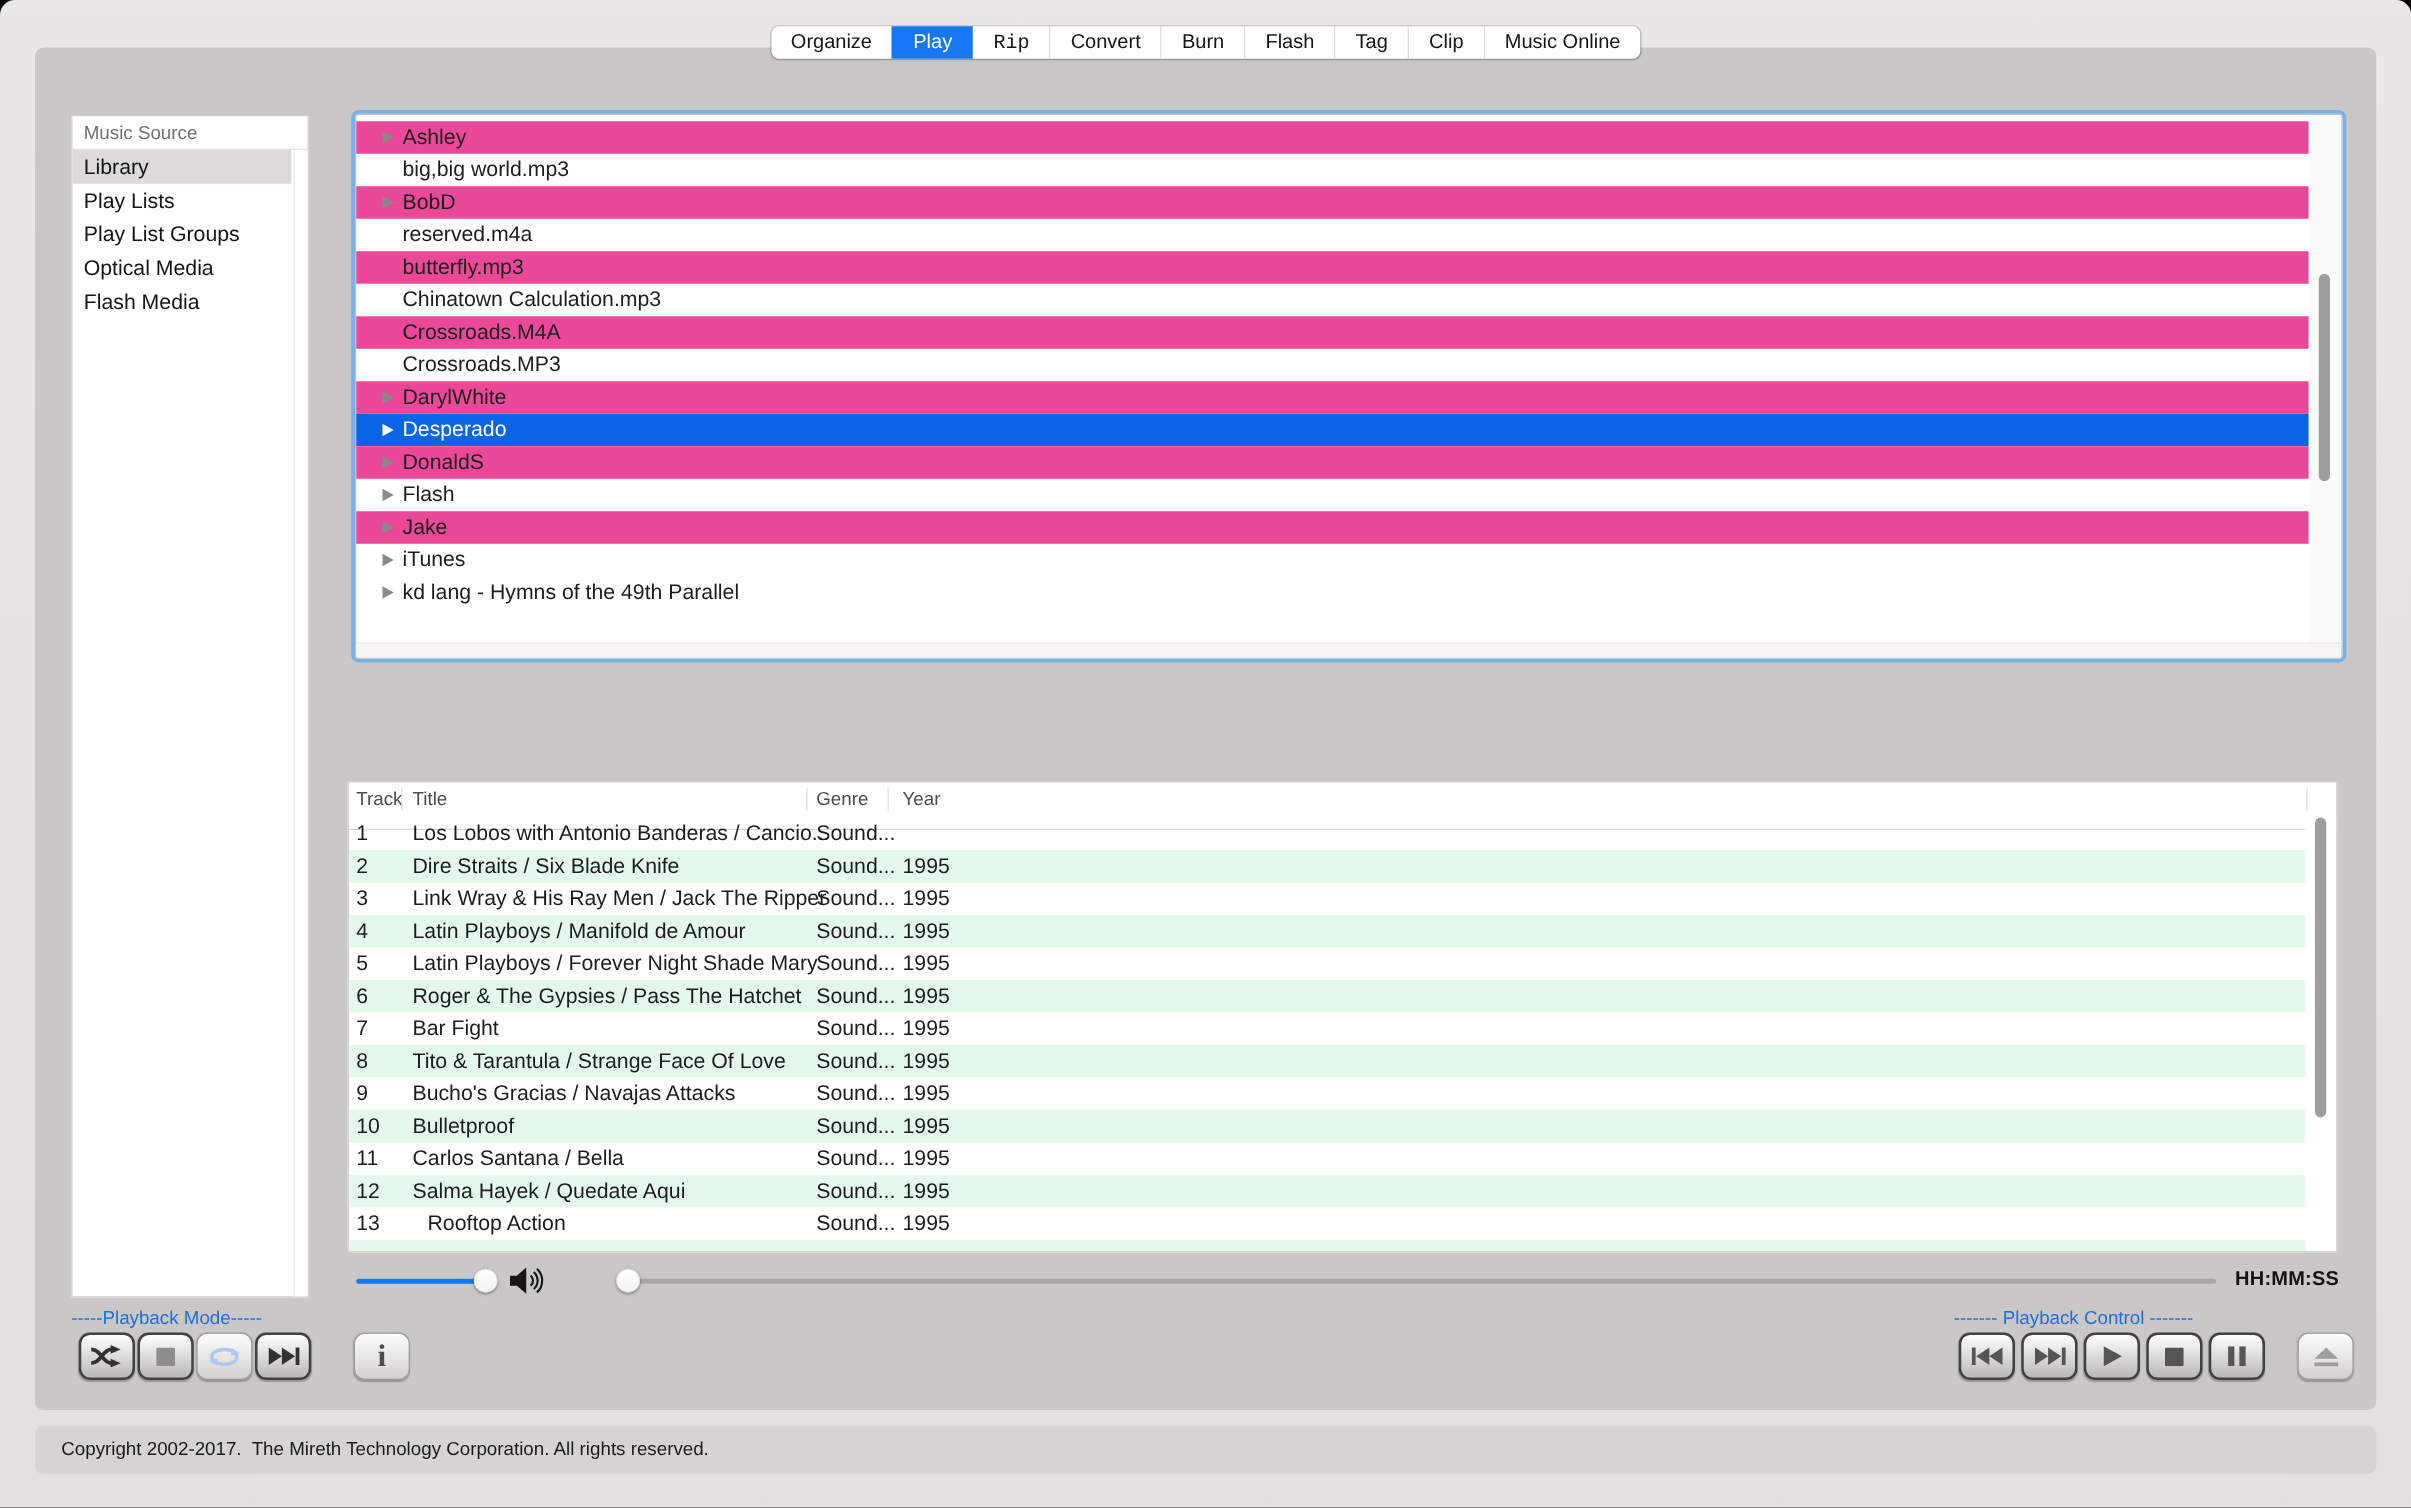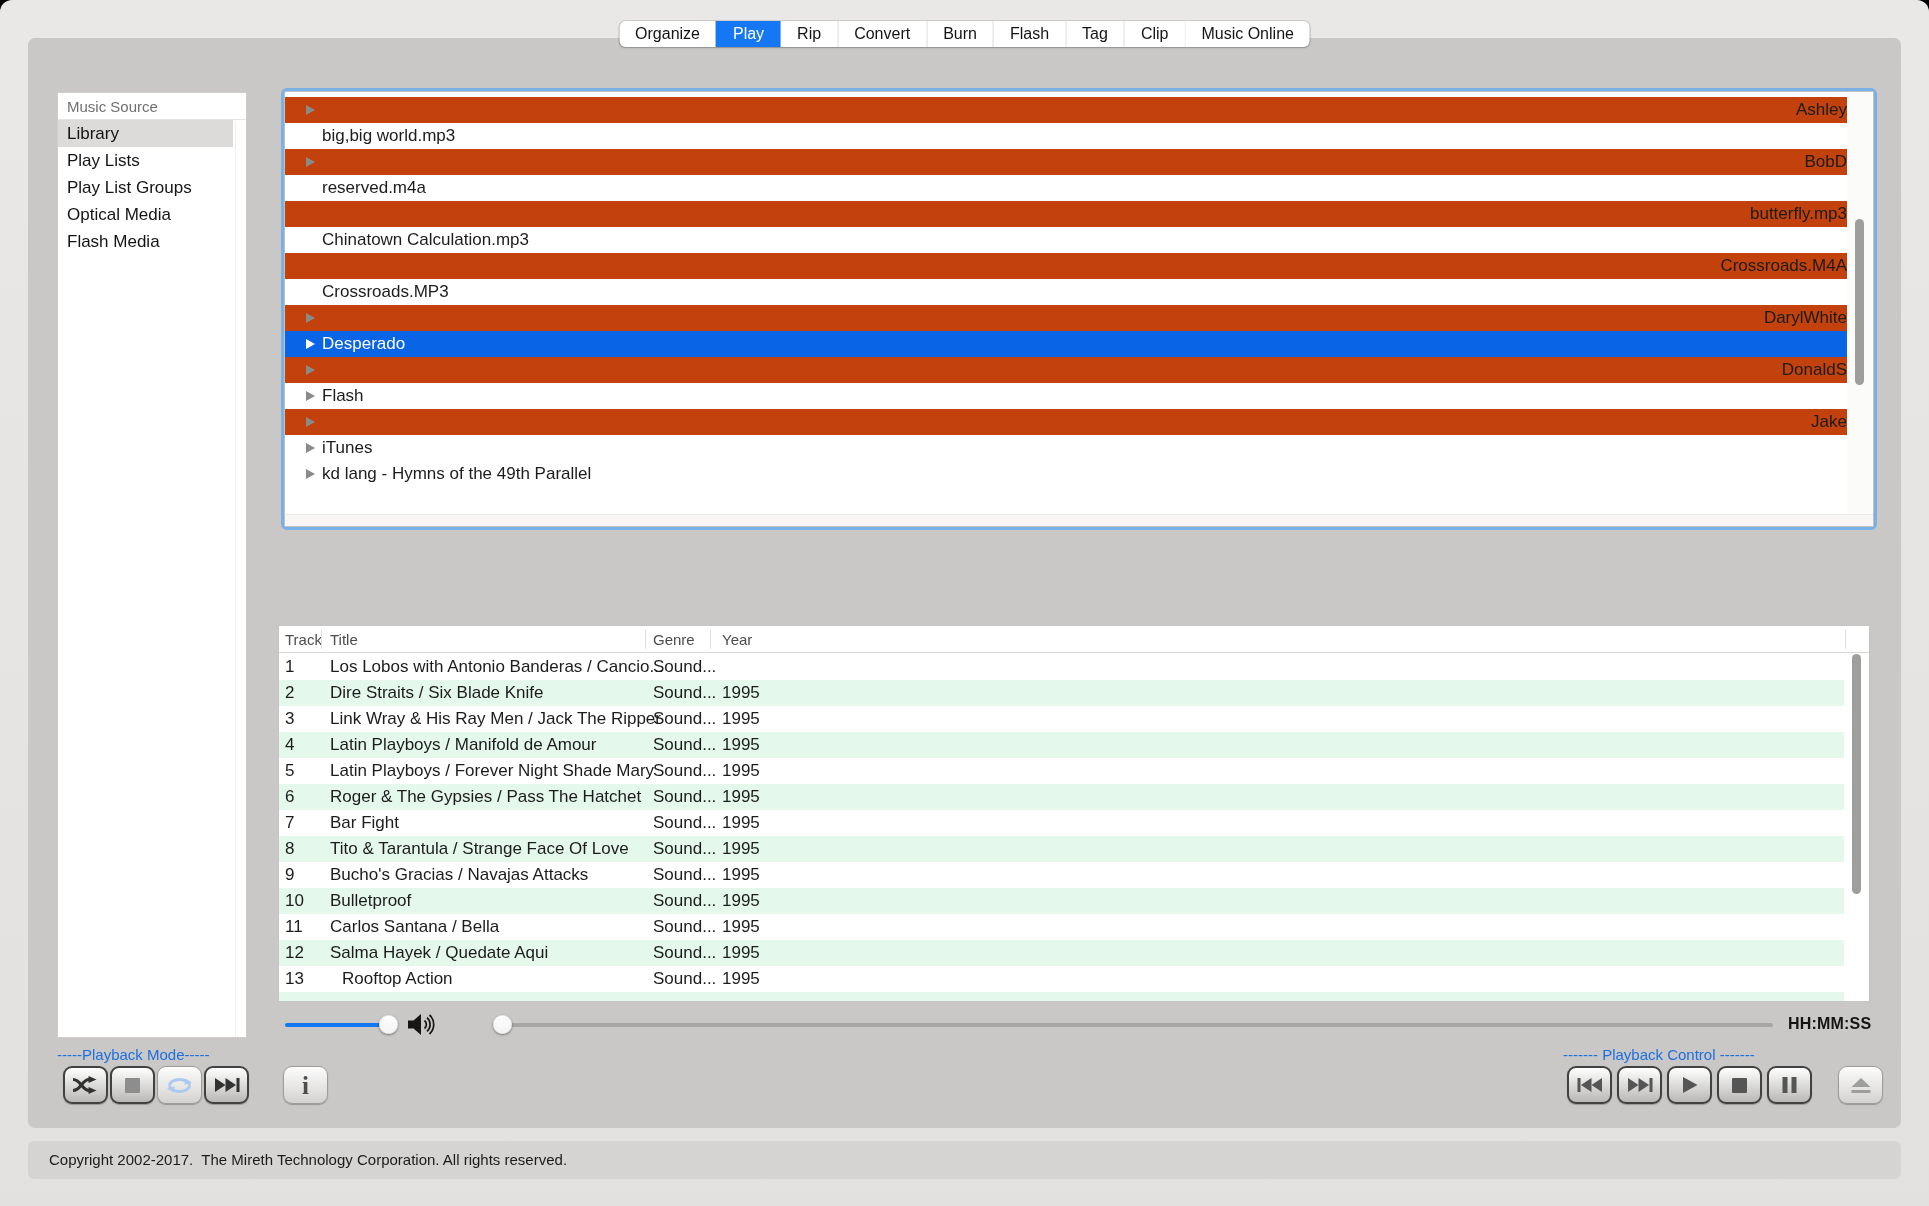--- a/index.html
+++ b/index.html
@@ -12,46 +12,46 @@
 
   .main-panel { position:absolute; left:28px; top:38px; width:1873px; height:1090px; background:#c9c8c6; border-radius:7px; }
 
   
   .tab-bar { position:absolute; top:21px; left:50%; transform:translateX(-50%); display:flex; height:26px;
     background:#fff; border-radius:6px; box-shadow:0 0 0 1px rgba(0,0,0,.12), 0 1px 2px rgba(0,0,0,.18); z-index:6; }
   .tab { padding:0 16px; line-height:26px; font-size:16px; color:#141414; border-left:1px solid #dcdcdc; white-space:nowrap; }
   .tab:first-child { border-left:none; border-radius:6px 0 0 6px; }
   .tab:last-child { border-radius:0 6px 6px 0; }
   .tab.selected { background:#1577f4; color:#fff; border-left-color:transparent; border-radius:0; }
-  .tab.selected + .tab { border-left-color:transparent; }
+  .tab.selected + .tab { border-left-color:transparent;font-family:Liberation Mono, monospace; }
 
   
   .sidebar { position:absolute; left:57px; top:92px; width:190px; height:946px; background:#fff; border:1px solid #cfcecc; }
   .sidebar-header { height:27px; line-height:28px; padding-left:9px; font-size:15px; color:#707070; border-bottom:1px solid #e4e4e4; }
   .sidebar-scroll { position:absolute; top:28px; right:0; bottom:0; width:11px; background:#fff; border-left:1px solid #efefee; }
   .sidebar-item { height:27px; line-height:27px; padding-left:9px; font-size:17px; color:#141414; width:calc(100% - 13px); white-space:nowrap; }
   .sidebar-item.selected { background:#dcdbd9; }
 
   
   .tree-panel { position:absolute; left:281px; top:88px; width:1596px; height:442px;
     background:#fff; border:3px solid #79b0e5; border-radius:6px; box-shadow:inset 0 0 0 1px #c2c1bf; overflow:hidden; }
   .tree-rows { position:absolute; left:1px; top:0; right:27px; padding-top:6px; }
   .tree-row { height:26px; line-height:26px; font-size:17px; color:#1c1c1c; position:relative; padding-left:37px; white-space:nowrap; }
-  .tree-row.green { background:#c2410c;text-align:right; }
+  .tree-row.green { background:#ec4899; }
   .tree-row.selected { background:#0a64e6; color:#fff; }
   .tree-row .tri { position:absolute; left:21px; top:7.5px; width:0; height:0;
     border-left:9px solid #8a8a8a; border-top:5.5px solid transparent; border-bottom:5.5px solid transparent; }
   .tree-row.selected .tri { border-left-color:#fff; }
   .tree-bottom-strip { position:absolute; left:1px; right:1px; bottom:1px; height:12px; background:#f7f6f5; border-top:1px solid #eaeae9; }
   .tree-scroll { position:absolute; right:1px; top:1px; bottom:13px; width:26px; background:#fbfbfa; }
   .tree-thumb { position:absolute; left:8px; top:127px; width:9px; height:166px; background:#9e9e9d; border-radius:4.5px; }
 
   
   .table-panel { position:absolute; left:278px; top:625px; width:1592px; height:377px; background:#fff; border:1px solid #c6c5c3; overflow:hidden; }
-  .table-header { position:absolute; left:0; top:0; right:0; height:27px; border-bottom:1px solid #d6d6d5; background:#fff; }
+  .table-header { position:absolute; left:0; top:0; right:0; height:38px; border-bottom:1px solid #d6d6d5; background:#fff; }
   .th { position:absolute; top:0; line-height:27px; font-size:15px; color:#4c4c4c; white-space:nowrap; }
   .th-sep { position:absolute; top:4px; height:19px; width:1px; background:#dedede; }
   .table-rows { position:absolute; left:0; top:28px; right:25px; }
   .trow { height:26px; position:relative; }
   .trow.green { background:#e5f8ec; }
   .cell { position:absolute; line-height:26px; font-size:17px; color:#1c1c1c; white-space:nowrap; }
   .table-partial-row { position:absolute; left:0; right:25px; top:366px; height:9px; background:#e5f8ec; }
   .table-scroll { position:absolute; right:0; top:28px; bottom:0; width:25px; background:#fff; }
   .table-thumb { position:absolute; left:8px; top:0; width:9px; height:240px; background:#9e9e9d; border-radius:4.5px; }
 

